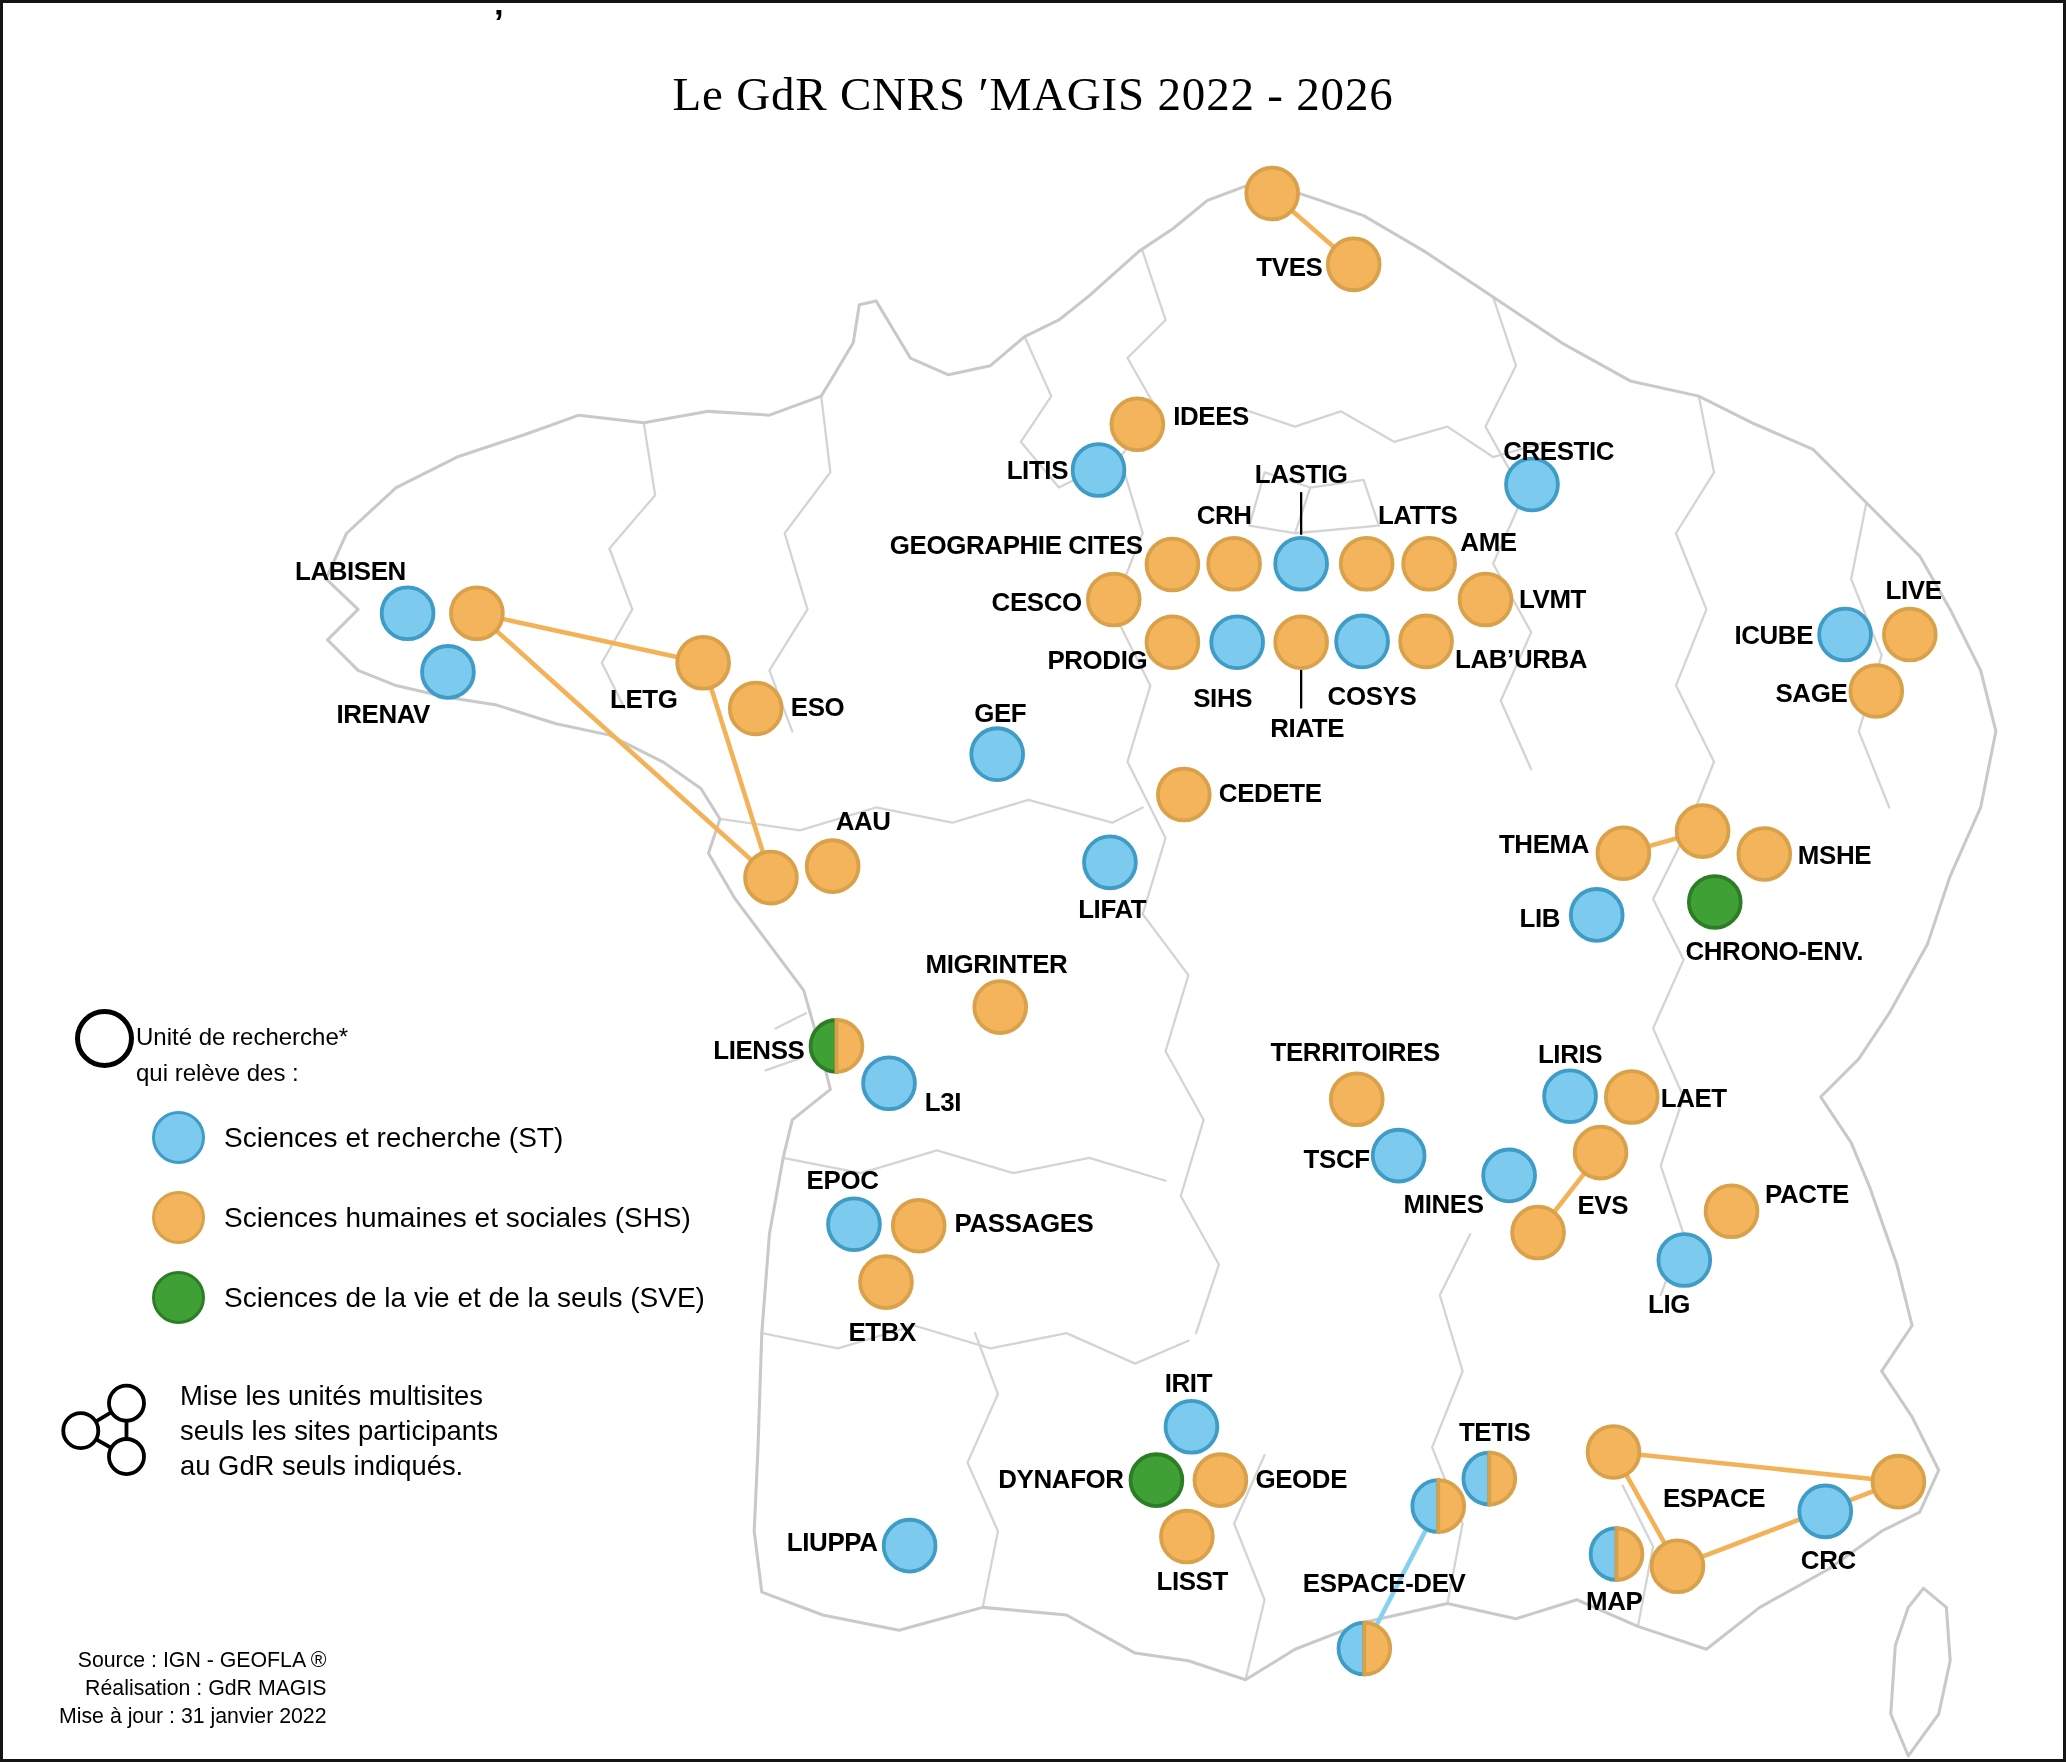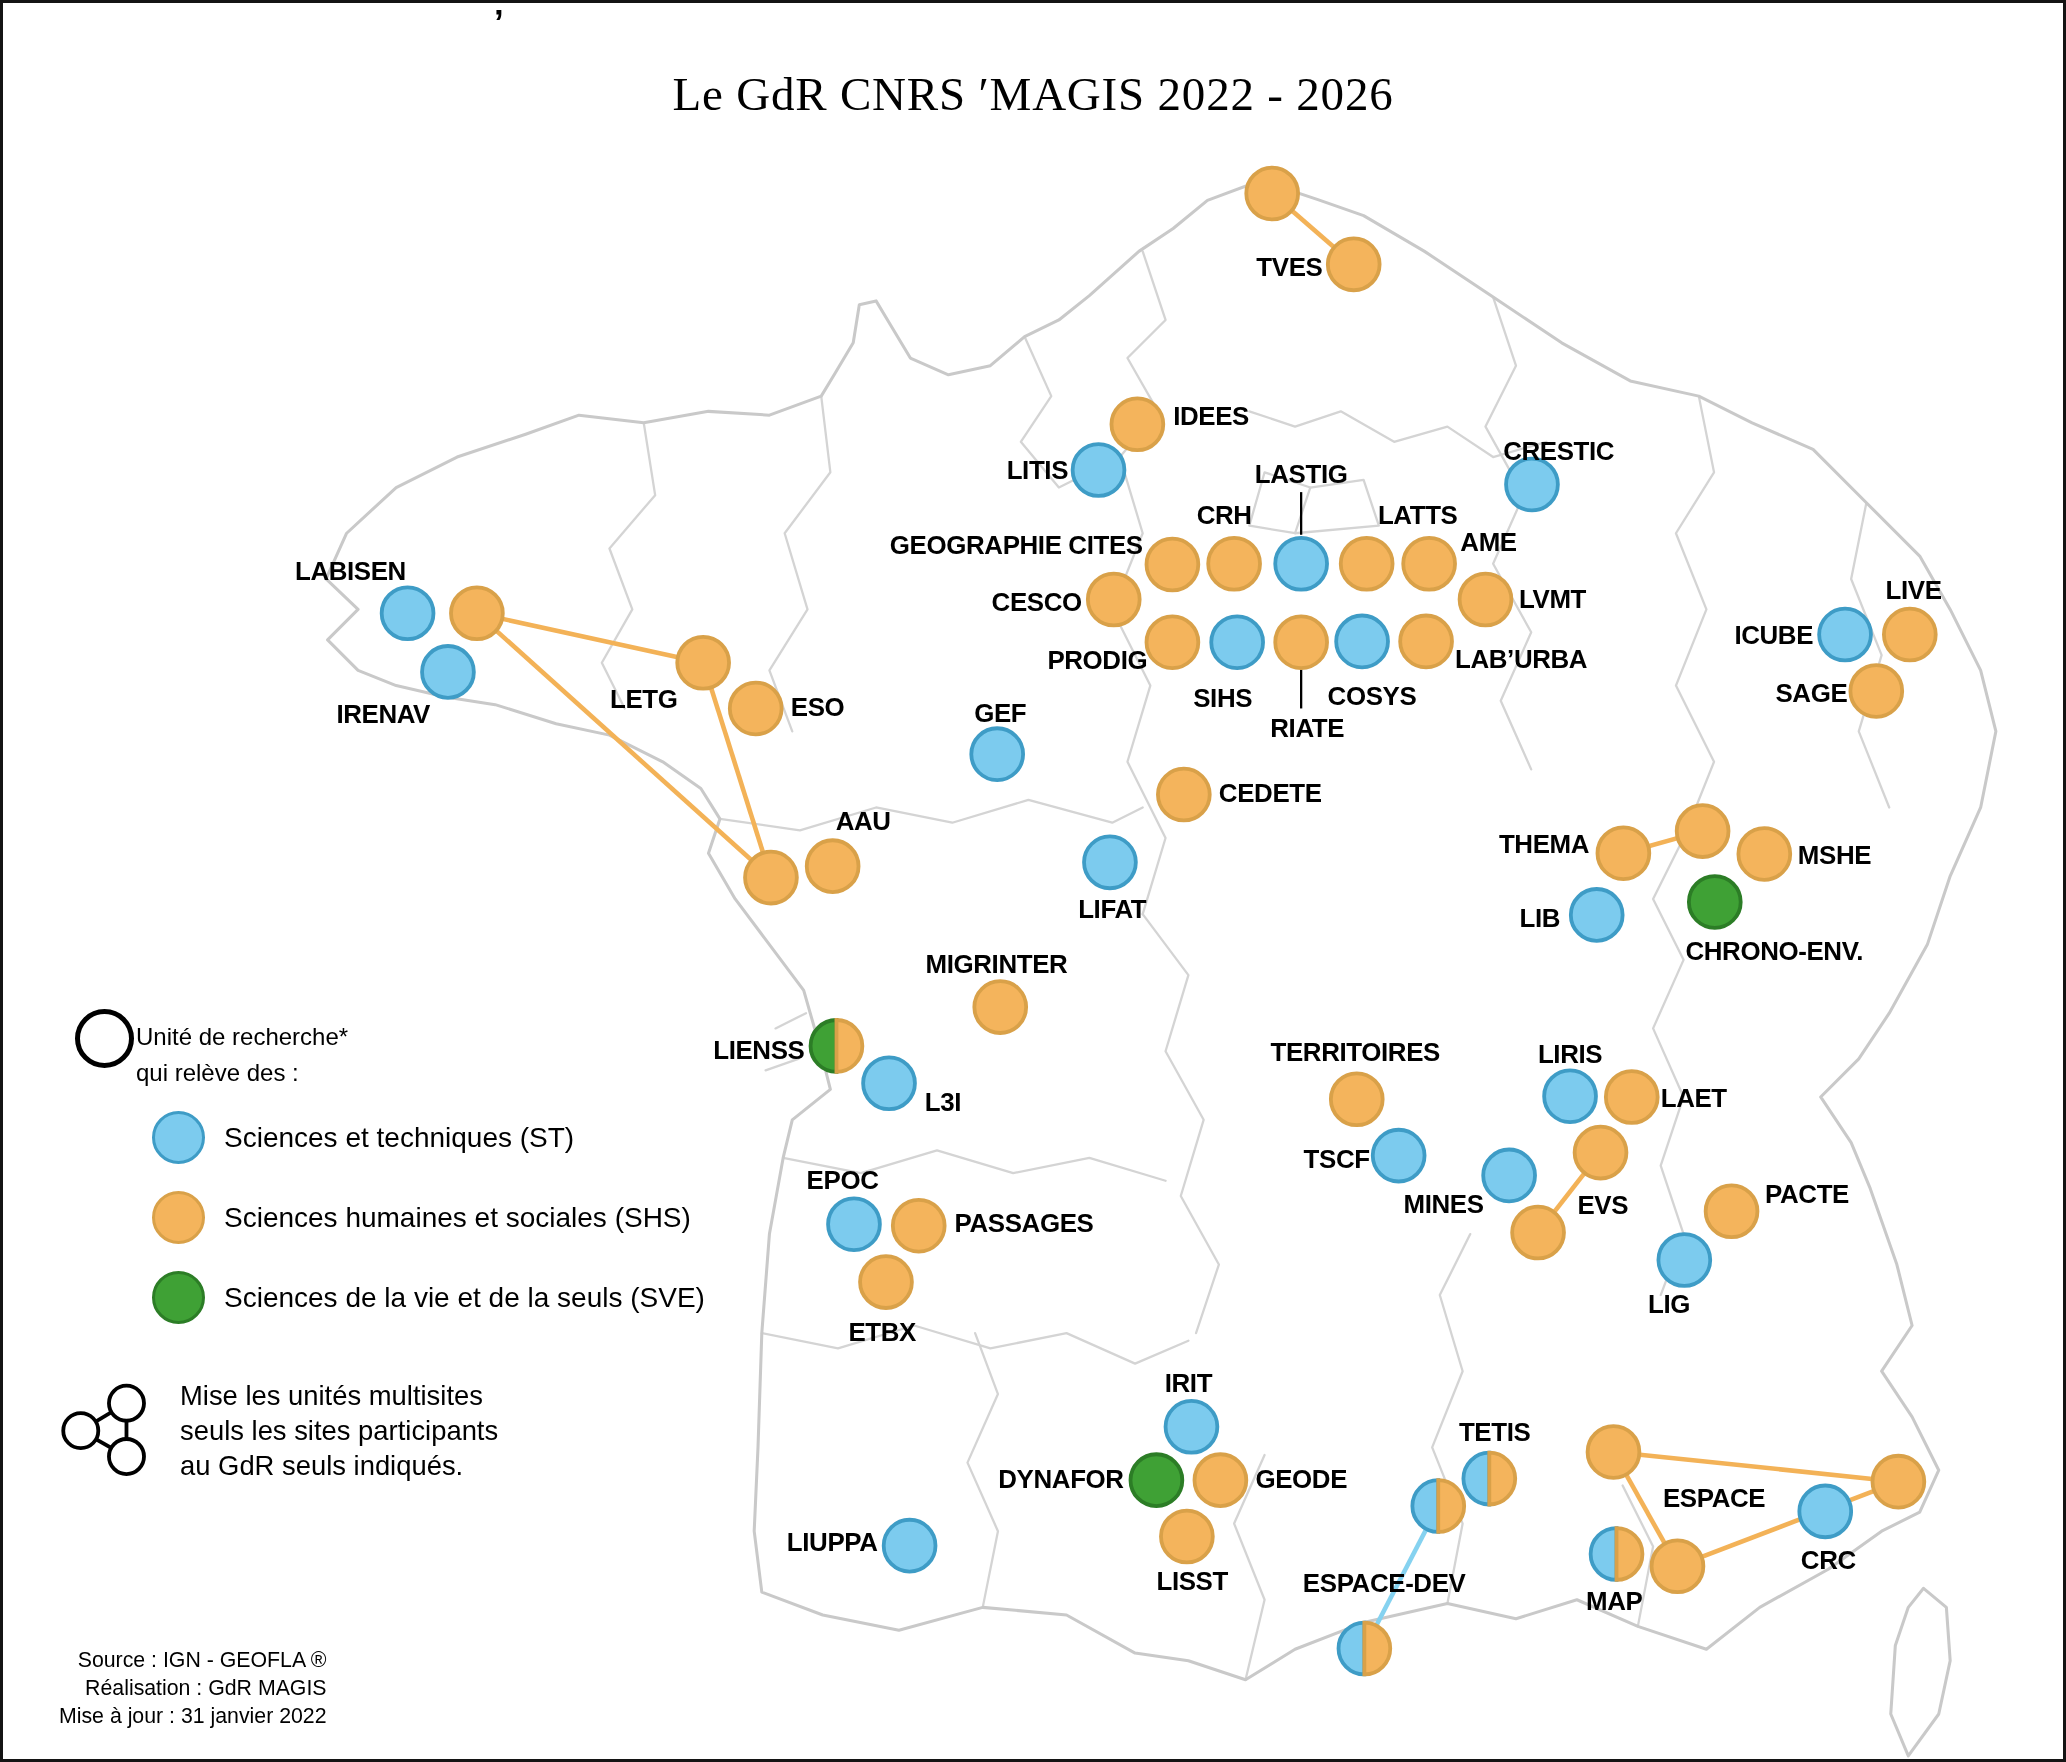--- a/index.html
+++ b/index.html
@@ -226,21 +226,21 @@
 
 <div class="page-title">Le GdR CNRS ′MAGIS 2022 - 2026</div>
 <div class="stray-mark">’</div>
 
 <div class="legend-dot symbol"></div>
 <div class="legend-title">
   <div>Unité de recherche*</div>
   <div>qui relève des :</div>
 </div>
 <div class="legend-dot st" style="background: rgb(124, 203, 238); border-color: rgb(62, 156, 198);"></div>
-<div class="legend-label st">Sciences et techniques (ST)</div>
+<div class="legend-label st">Sciences et recherche (ST)</div>
 <div class="legend-dot shs" style="background: rgb(244, 180, 92); border-color: rgb(217, 161, 73);"></div>
 <div class="legend-label shs">Sciences humaines et sociales (SHS)</div>
 <div class="legend-dot sve" style="background: rgb(63, 161, 53); border-color: rgb(44, 125, 38);"></div>
 <div class="legend-label sve">Sciences de la vie et de la seuls (SVE)</div>
 
 <div class="multisite-note">
   <div>Mise les unités multisites</div>
   <div>seuls les sites participants</div>
   <div>au GdR seuls indiqués.</div>
 </div>

